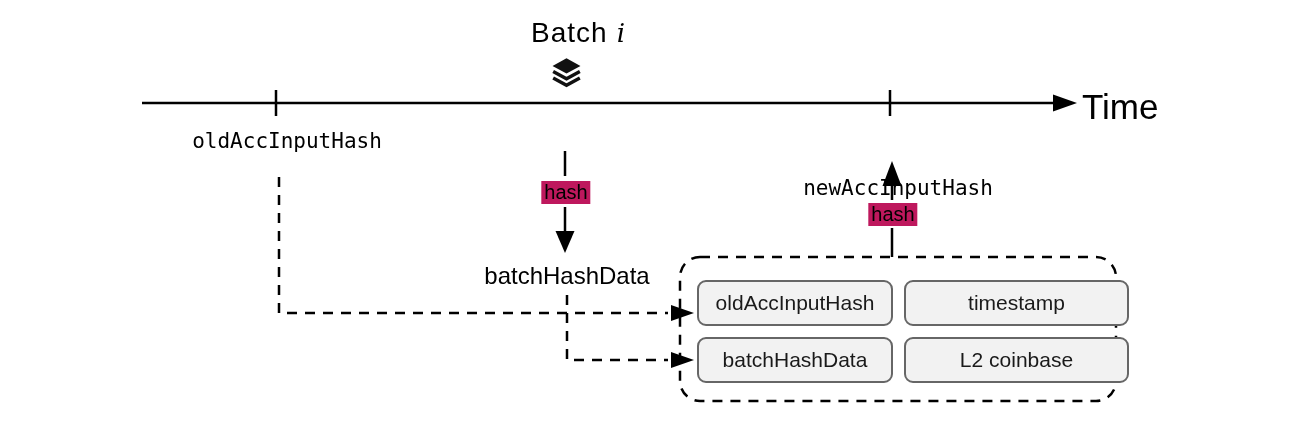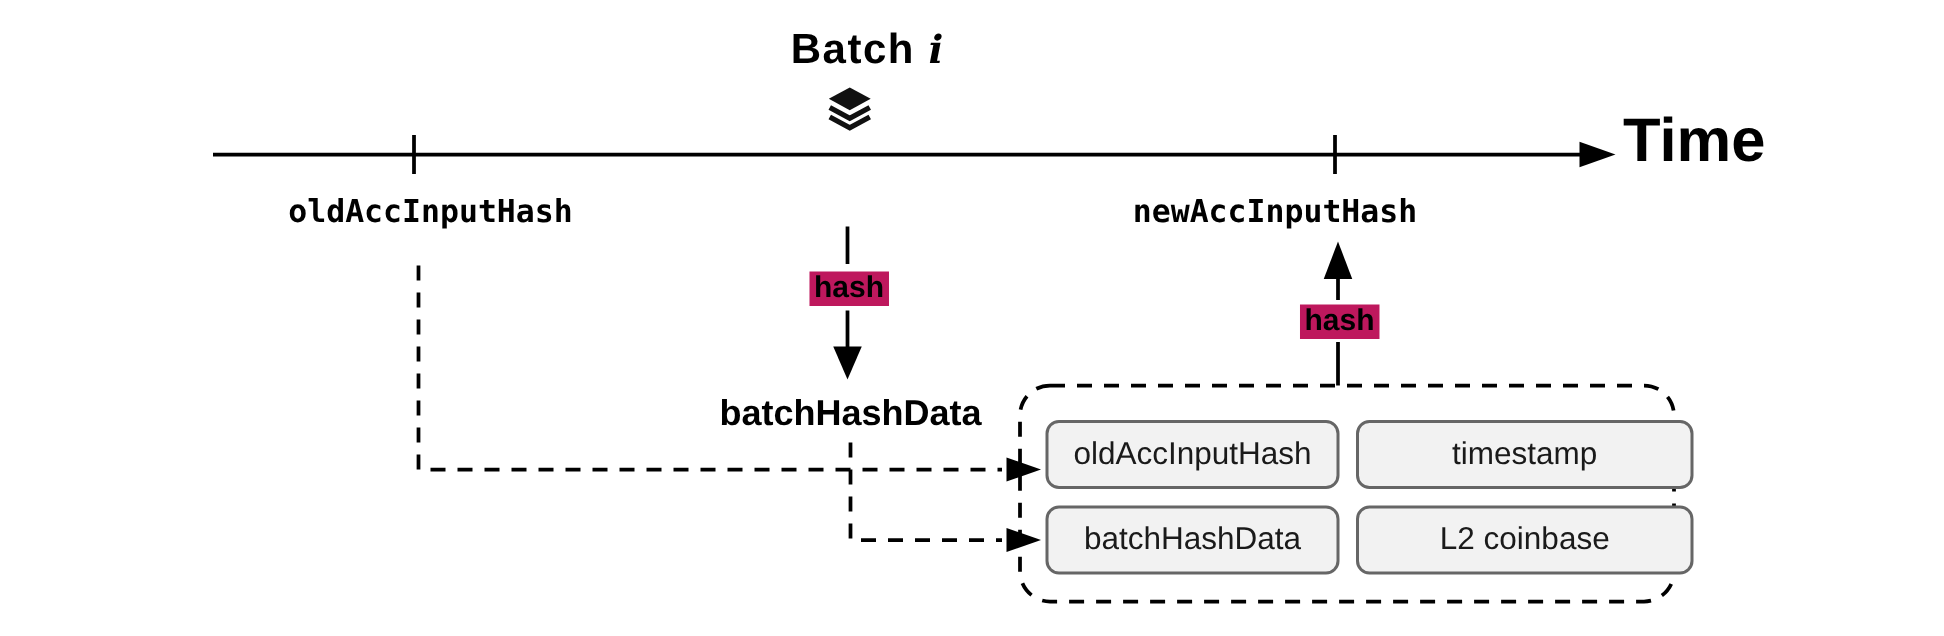--- a/index.html
+++ b/index.html
@@ -5,39 +5,39 @@
   html, body { margin: 0; padding: 0; background: #fff; }
   .canvas {
     position: relative;
     width: 1296px;
     height: 424px;
     background: #ffffff;
     font-family: "Liberation Sans", sans-serif;
     color: #000;
     overflow: hidden;
   }
-  .abs { position: absolute; font-weight: bold; }
+  .abs { position: absolute; }
   .centered { transform: translateX(-50%); white-space: nowrap; }
 
   .diagram-svg { position: absolute; left: 0; top: 0; }
 
   .title {
     left: 578px; top: 17px;
     font-size: 28px; letter-spacing: 1px;
     display: flex; align-items: baseline; gap: 9px;
   }
   .title .math-i {
     font-family: "DejaVu Serif", serif;
     font-style: italic;
     font-size: 26px; letter-spacing: 0;
   }
 
   .time-label {
-    left: 1082px; top: 70px;
-    font-size: 41px;
+    left: 1082px; top: 87px;
+    font-size: 35px;
     white-space: nowrap;
   }
 
   .mono-label {
     font-family: "DejaVu Sans Mono", "Liberation Mono", monospace;
     font-size: 21px;
     top: 129px;
   }
 
   .l2txs-label { left: 566px; top: 117px; font-size: 28px; }
@@ -104,21 +104,21 @@
     <svg width="31" height="33" viewBox="0 0 24 26">
       <path d="M12 1 L23 7 L12 13 L1 7 Z" fill="#111"></path>
       <path d="M1.5 11.5 L12 17.2 L22.5 11.5" fill="none" stroke="#111" stroke-width="2.7"></path>
       <path d="M1.5 16.5 L12 22.2 L22.5 16.5" fill="none" stroke="#111" stroke-width="2.7"></path>
     </svg>
   </div>
 
   <div class="abs time-label">Time</div>
 
   <div class="abs mono-label centered" style="left:287px;">oldAccInputHash</div>
-  <div class="abs mono-label centered" style="left:850px;">newAccInputHash</div>
+  <div class="abs mono-label centered" style="left:898px;margin-top:47px;">newAccInputHash</div>
 
   <div class="abs hash-label hash-down centered">hash</div>
   <div class="abs bhd-label centered">batchHashData</div>
   <div class="abs hash-label hash-up centered">hash</div>
 
   <div class="field-box box-r1 box-c1">
     <span>oldAccInputHash</span>
   </div>
   <div class="field-box box-r1 box-c2">
     <span>timestamp</span>

